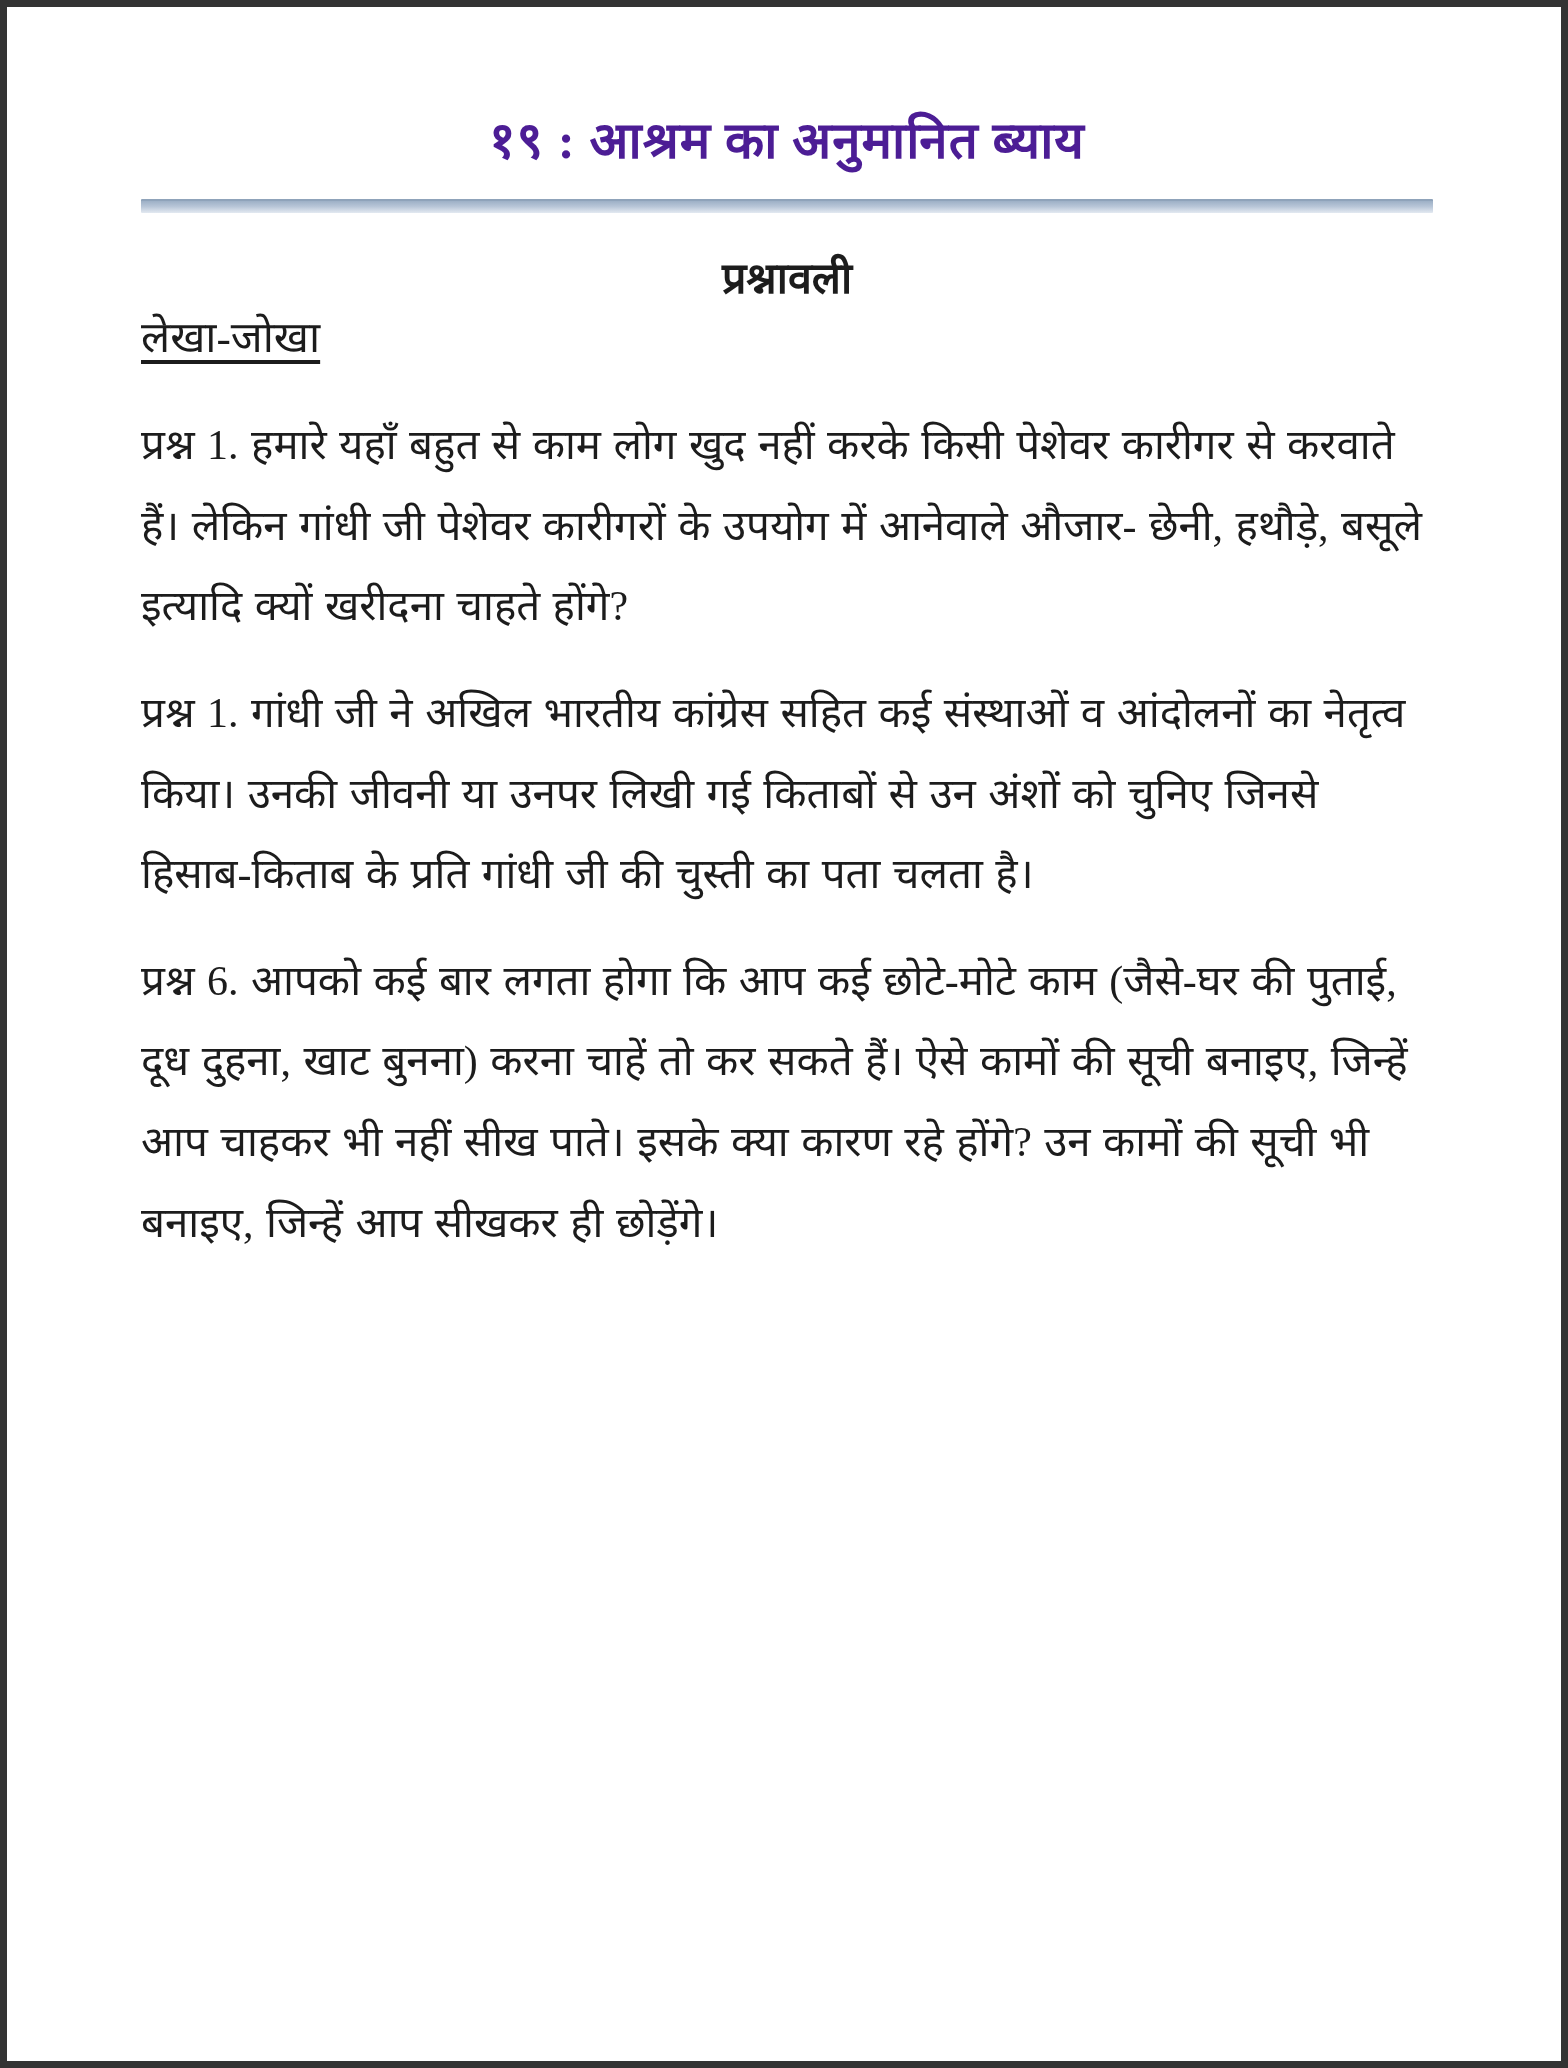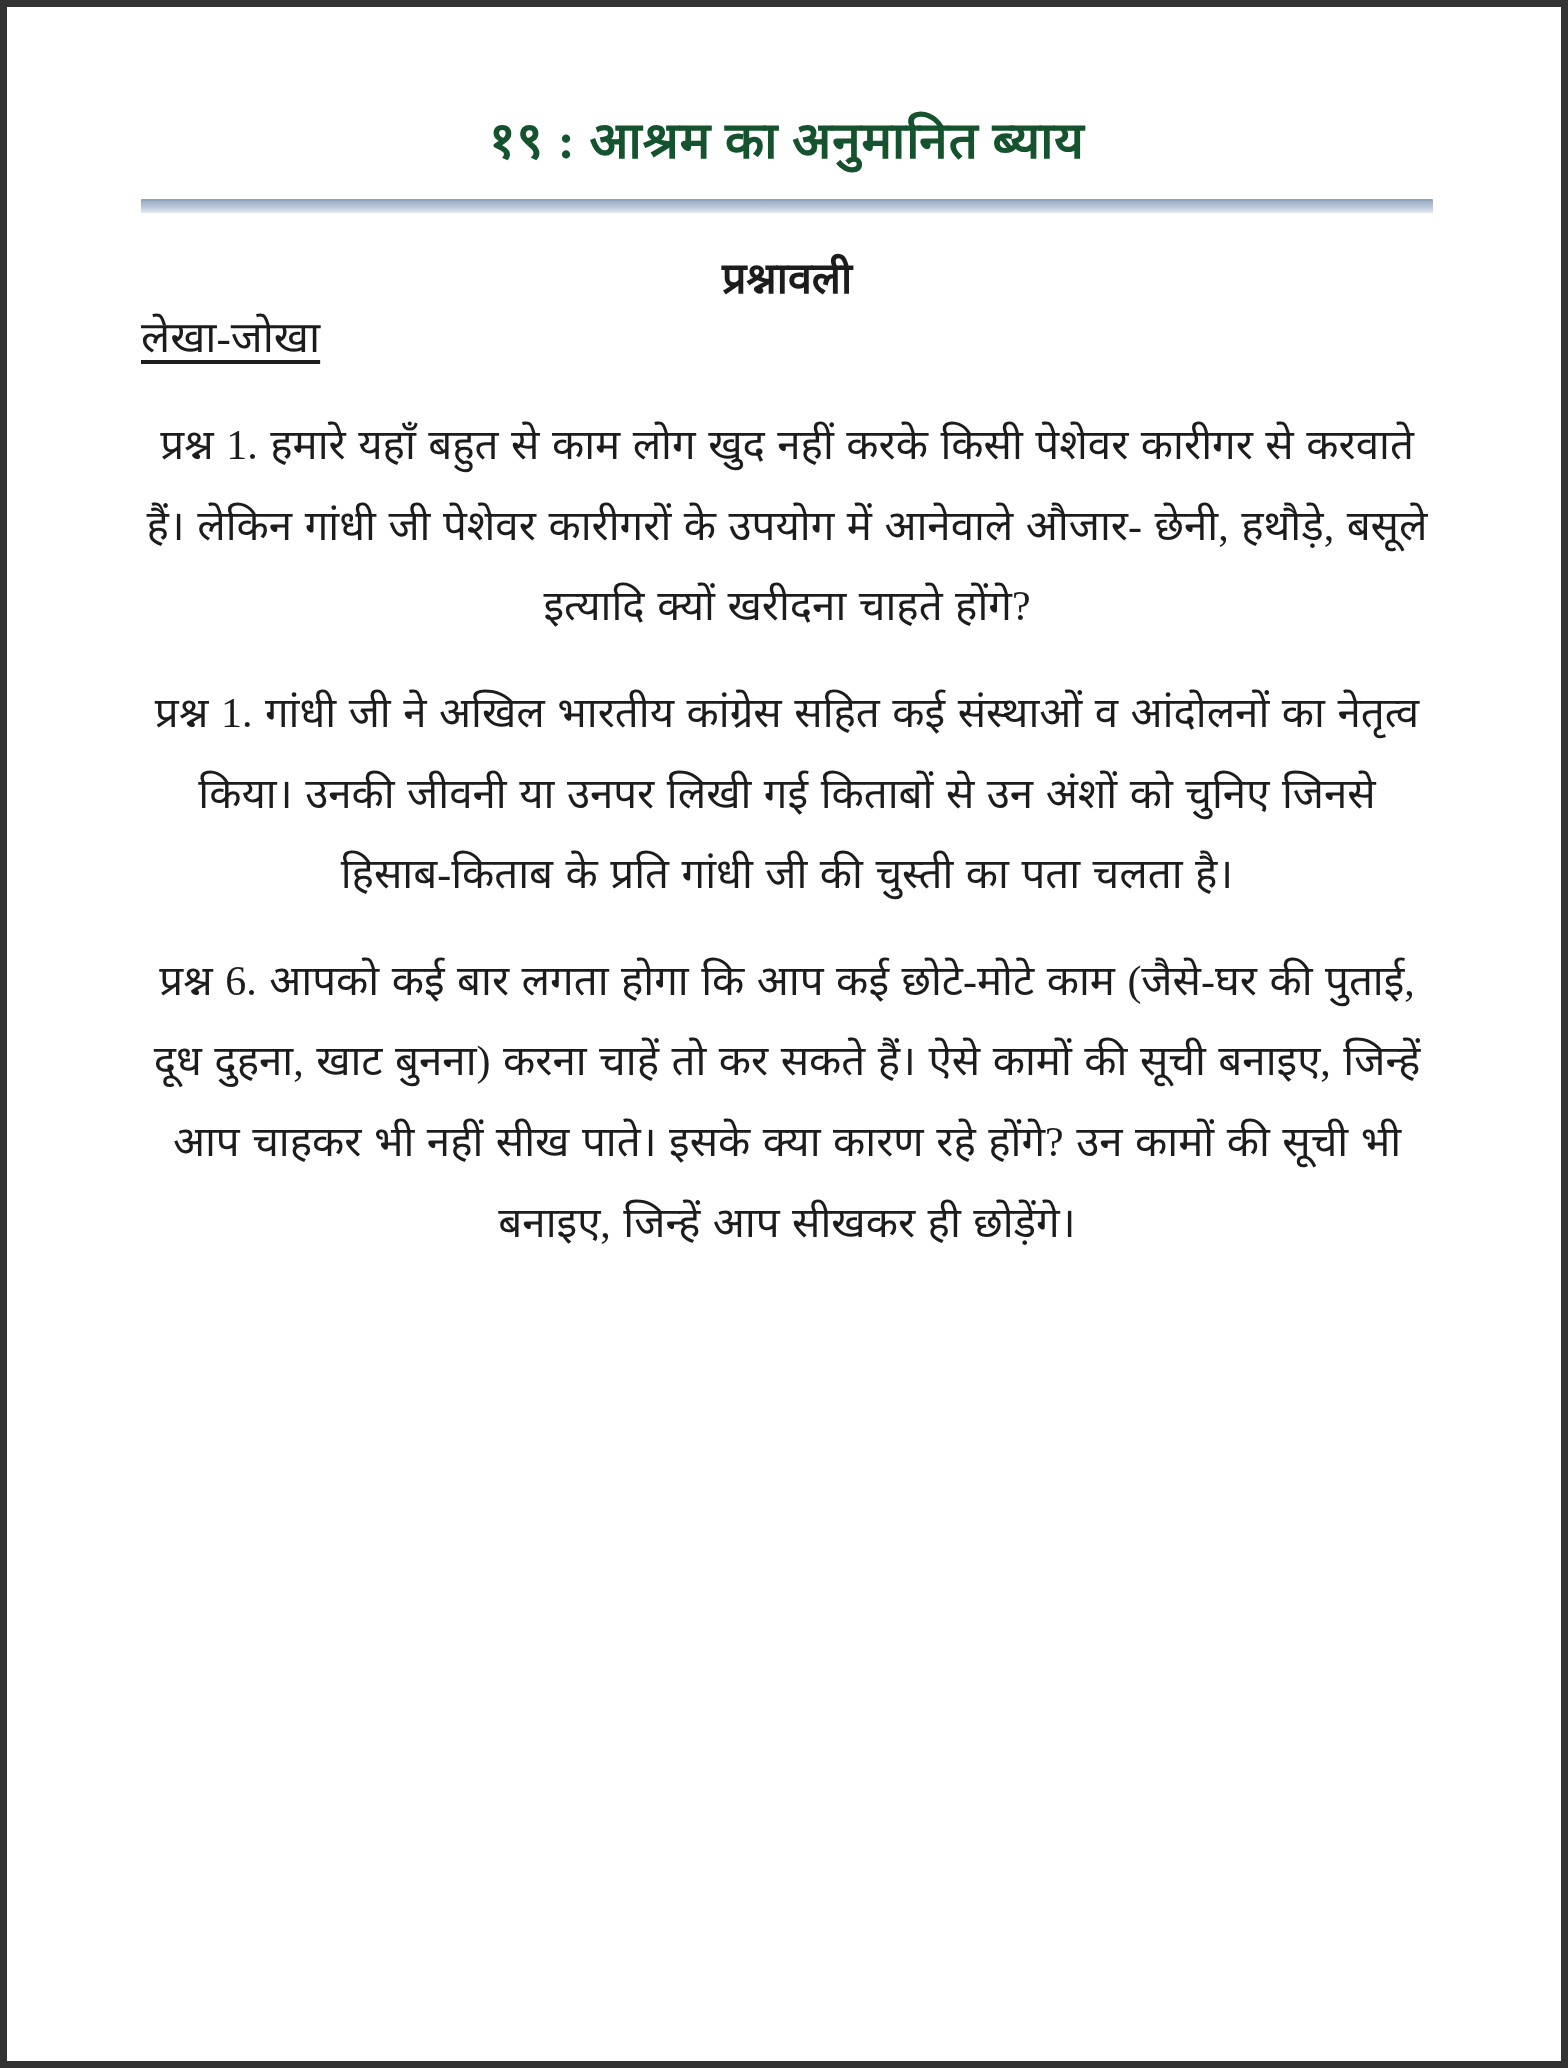--- a/index.html
+++ b/index.html
@@ -19,21 +19,21 @@
     color:var(--text);
     overflow:hidden;
   }
   .content{
     padding:96px 128px 0 134px;
   }
   .chapter-title{
     text-align:center;
     font-size:51px;
     font-weight:bold;
-    color:#14532d;
+    color:#4c1d95;
     letter-spacing:1px;
     margin-bottom:26px;
   }
   .title-divider{
     height:14px;
     width:100%;
     border-top:2px solid #8fa3ba;
     background:linear-gradient(to bottom, var(--divider-top) 0%, var(--divider-mid) 45%, var(--divider-bottom) 100%);
     border-radius:1px;
     margin-bottom:34px;
@@ -47,21 +47,21 @@
     font-size:43px;
     font-weight:normal;
     text-decoration:underline;
     text-underline-offset:8px;
     margin-bottom:40px;
   }
   .question{
     font-size:42px;
     line-height:1.92;
     margin-bottom:26px;
-    text-align:center;
+    text-align:left;
     word-spacing:2px;
   }
 </style>
 </head>
 <body>
 
 <div class="content">
 
   <h1 class="chapter-title">१९ :  आश्रम का अनुमानित ब्याय</h1>
 

